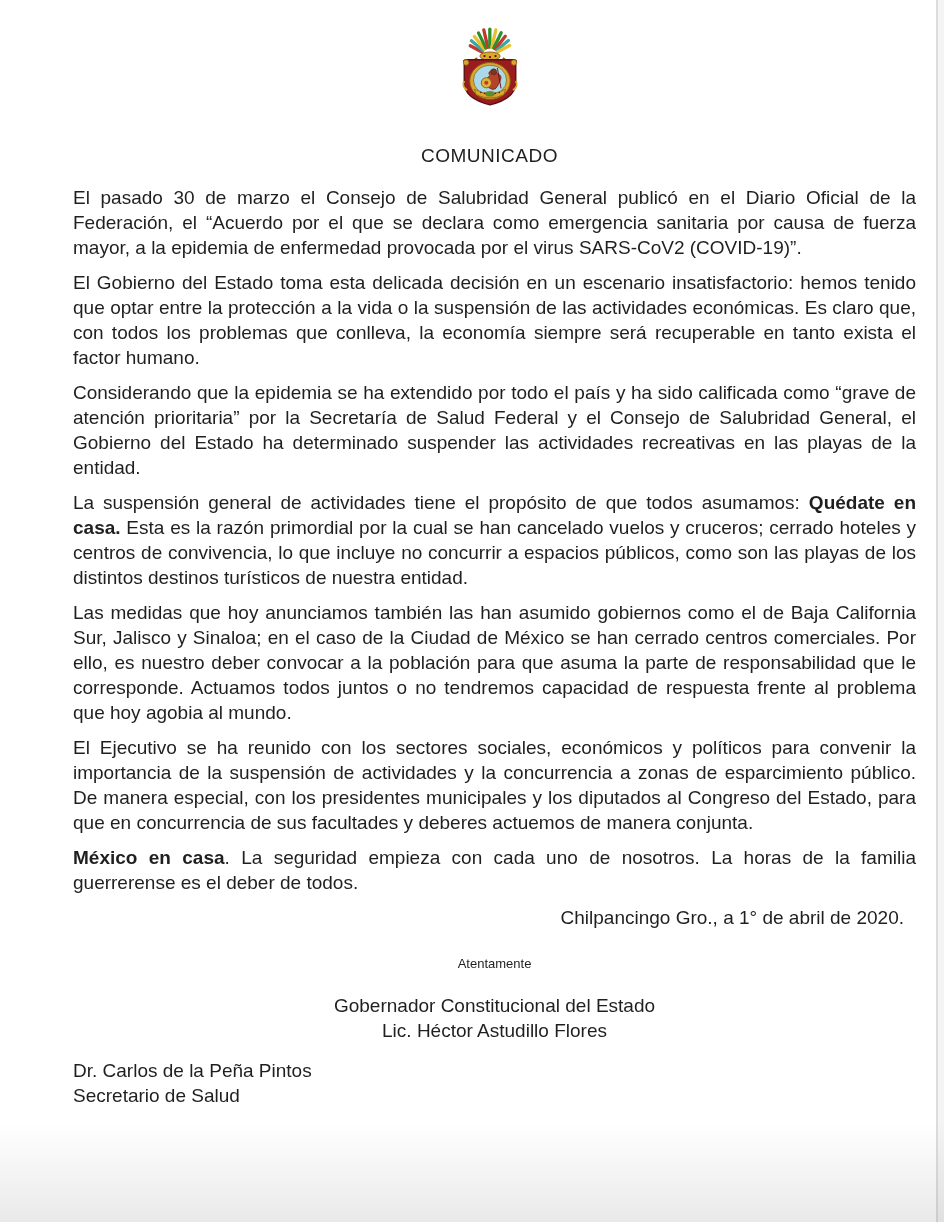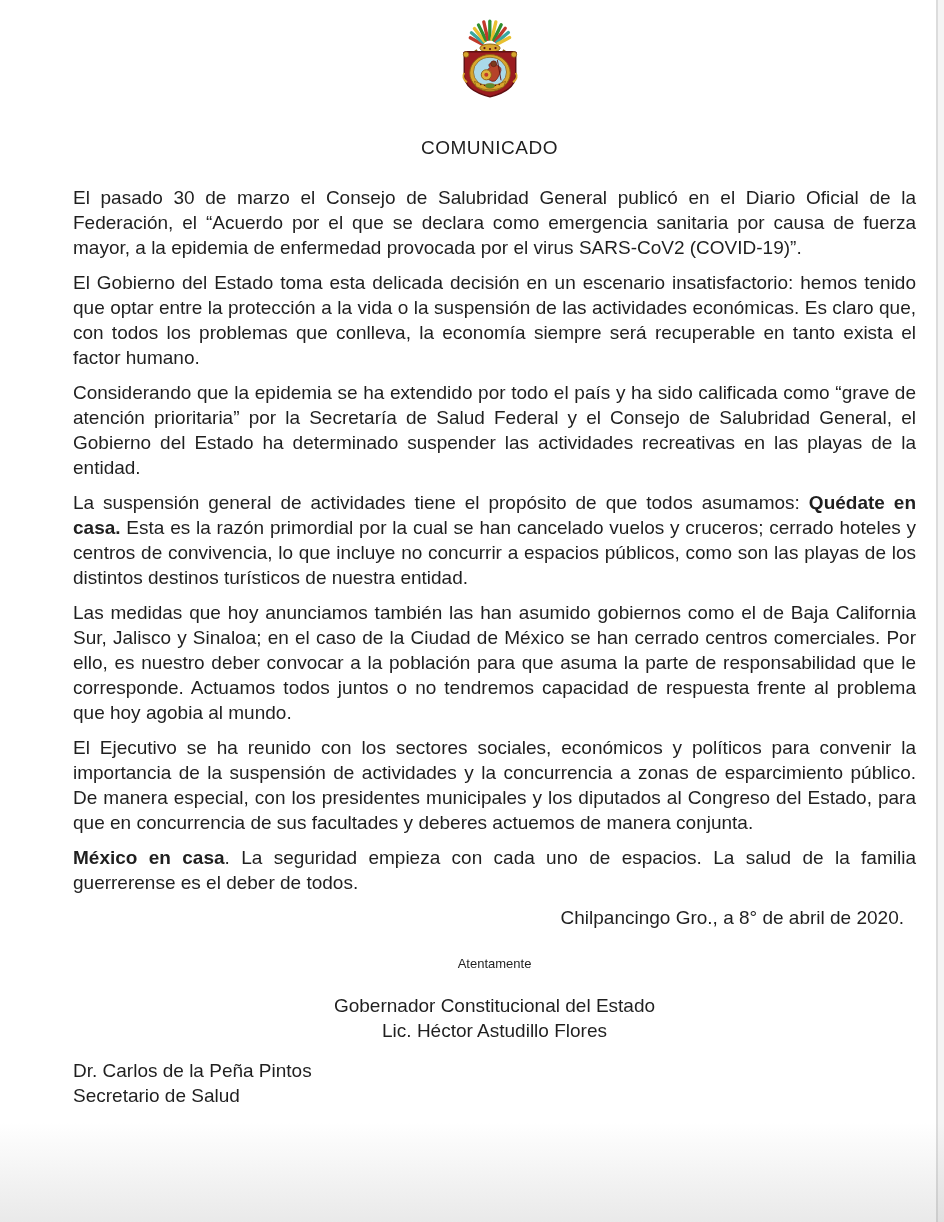--- a/index.html
+++ b/index.html
@@ -18,21 +18,21 @@
   }
   .scan-edge-col {
     position: absolute; top: 0; right: 0; width: 6px; height: 100%;
     background: #f4f4f4; pointer-events: none;
   }
   .scan-bottom-gradient {
     position: absolute; left: 0; bottom: 0; width: 100%; height: 100px;
     background: linear-gradient(to bottom, rgba(120,120,120,0) 0%, rgba(120,120,120,0.16) 100%);
     pointer-events: none;
   }
-  .header { text-align: center; padding-top: 19px; margin-left: 35px; }
+  .header { text-align: center; padding-top: 27px; margin-left: 35px; }
   .crest { width: 92px; height: 84px; display: inline-block; }
   .doc-title {
     font-size: 19px; font-weight: normal; letter-spacing: 0.5px;
     margin: 30px 0 0 0; text-align: center;
   }
   .body-text {
     position: absolute; left: 73px; top: 185px; width: 843px;
   }
   .para {
     font-size: 19px; line-height: 25px; text-align: justify;
@@ -134,24 +134,24 @@
   </div>
 
   <div class="body-text">
     <div>
         <p class="para"><span>El pasado 30 de marzo el Consejo de Salubridad General publicó en el Diario Oficial de la Federación, el “Acuerdo por el que se declara como emergencia sanitaria por causa de fuerza mayor, a la epidemia de enfermedad provocada por el virus SARS-CoV2 (COVID-19)”.</span></p>
         <p class="para"><span>El Gobierno del Estado toma esta delicada decisión en un escenario insatisfactorio: hemos tenido que optar entre la protección a la vida o la suspensión de las actividades económicas. Es claro que, con todos los problemas que conlleva, la economía siempre será recuperable en tanto exista el factor humano.</span></p>
         <p class="para"><span>Considerando que la epidemia se ha extendido por todo el país y ha sido calificada como “grave de atención prioritaria” por la Secretaría de Salud Federal y el Consejo de Salubridad General, el Gobierno del Estado ha determinado suspender las actividades recreativas en las playas de la entidad.</span></p>
         <p class="para"><span>La suspensión general de actividades tiene el propósito de que todos asumamos: </span><span class="bold">Quédate en casa.</span><span> Esta es la razón primordial por la cual se han cancelado vuelos y cruceros; cerrado hoteles y centros de convivencia, lo que incluye no concurrir a espacios públicos, como son las playas de los distintos destinos turísticos de nuestra entidad.</span></p>
         <p class="para"><span>Las medidas que hoy anunciamos también las han asumido gobiernos como el de Baja California Sur, Jalisco y Sinaloa; en el caso de la Ciudad de México se han cerrado centros comerciales. Por ello, es nuestro deber convocar a la población para que asuma la parte de responsabilidad que le corresponde. Actuamos todos juntos o no tendremos capacidad de respuesta frente al problema que hoy agobia al mundo.</span></p>
         <p class="para"><span>El Ejecutivo se ha reunido con los sectores sociales, económicos y políticos para convenir la importancia de la suspensión de actividades y la concurrencia a zonas de esparcimiento público. De manera especial, con los presidentes municipales y los diputados al Congreso del Estado, para que en concurrencia de sus facultades y deberes actuemos de manera conjunta.</span></p>
-        <p class="para"><span class="bold">México en casa</span><span>. La seguridad empieza con cada uno de espacios. La salud de la familia guerrerense es el deber de todos.</span></p>
+        <p class="para"><span class="bold">México en casa</span><span>. La seguridad empieza con cada uno de nosotros. La horas de la familia guerrerense es el deber de todos.</span></p>
       </div>
 
-    <div class="date-line">Chilpancingo Gro., a 8° de abril de 2020.</div>
+    <div class="date-line">Chilpancingo Gro., a 1° de abril de 2020.</div>
 
     <div class="closing">Atentamente</div>
 
     <div class="sig-governor">
       <div>Gobernador Constitucional del Estado</div>
       <div>Lic. Héctor Astudillo Flores</div>
     </div>
 
     <div class="sig-secretary">
       <div>Dr. Carlos de la Peña Pintos</div>

